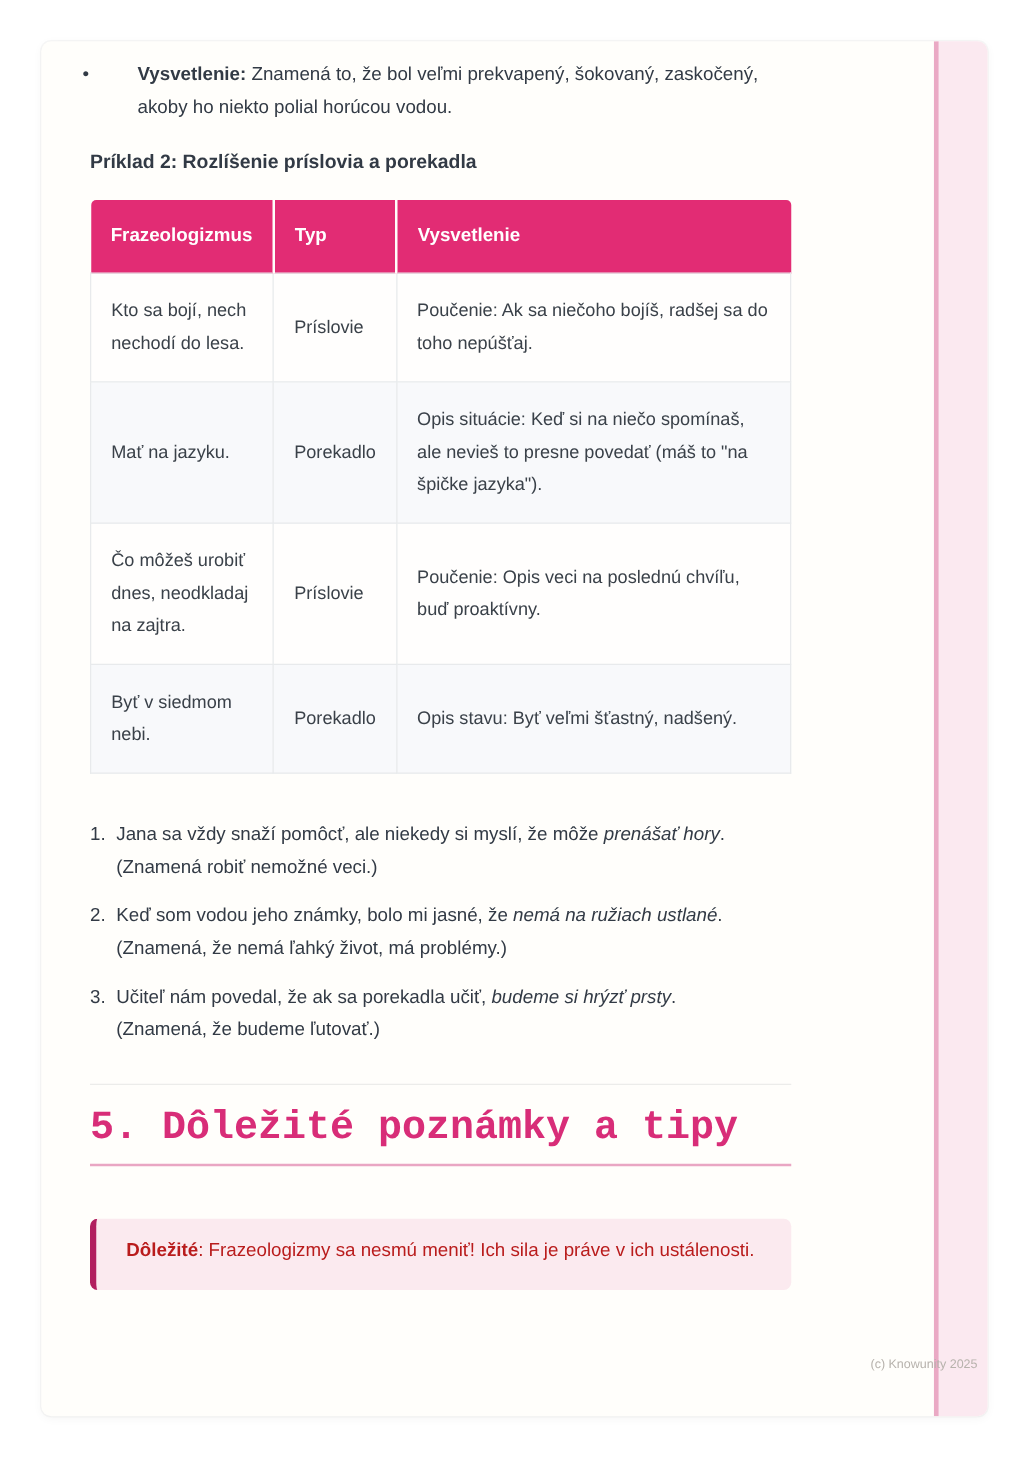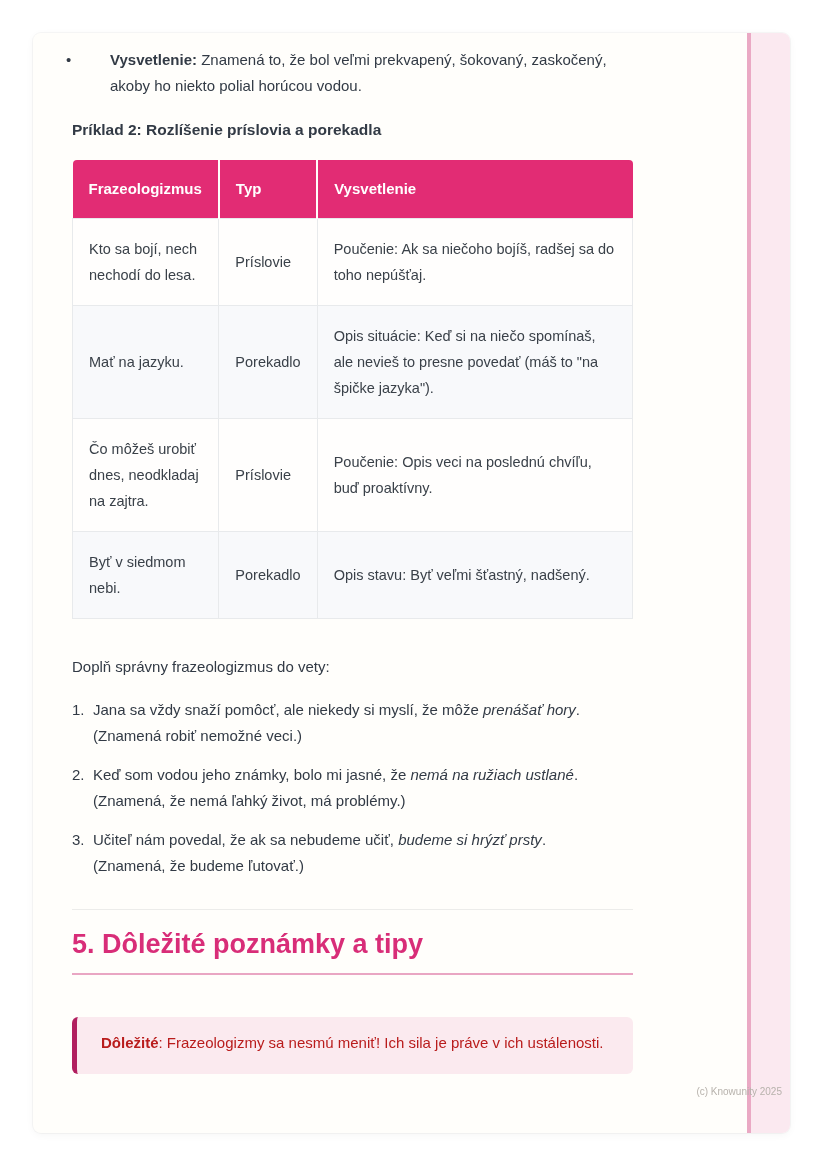--- a/index.html
+++ b/index.html
@@ -96,24 +96,25 @@
   .num-marker { flex: 0 0 21px; width: 21px; }
   .num-body { flex: 1; }
   .idiom { font-style: italic; }
   .section-divider {
     border: none;
     border-top: 1px solid #ececea;
     margin: 0 0 14px 0;
   }
   .section5-heading {
     color: #d82d78;
-    font-size: 27px;
+    font-size: 32px;
     font-weight: bold;
     line-height: 40px;
     margin-top: 12px;
+    font-family: Liberation Mono, monospace;
   }
   .heading-underline {
     height: 2px;
     background: #e9a6c3;
     margin-top: 9px;
     margin-bottom: 42px;
   }
   .important-callout {
     background: #fbeaef;
     border-left: 5px solid #b11f5f;
@@ -173,41 +174,40 @@
         </tr>
         <tr>
           <td>Byť v siedmom nebi.</td>
           <td>Porekadlo</td>
           <td>Opis stavu: Byť veľmi šťastný, nadšený.</td>
         </tr>
       </tbody>
     </table>
 
 
-    <div class="intro-par">Doplň správny frazeologizmus do vety:</div>
 
     <div class="num-list">
 
       <div class="num-item">
         <span class="num-marker">1.</span>
         <span class="num-body"><span>Jana sa vždy snaží pomôcť, ale niekedy si myslí, že môže </span><span class="idiom">prenášať hory</span><span>.</span>
           <div>(Znamená robiť nemožné veci.)</div>
         </span>
       </div>
 
       <div class="num-item">
         <span class="num-marker">2.</span>
         <span class="num-body"><span>Keď som vodou jeho známky, bolo mi jasné, že </span><span class="idiom">nemá na ružiach ustlané</span><span>.</span>
           <div>(Znamená, že nemá ľahký život, má problémy.)</div>
         </span>
       </div>
 
       <div class="num-item">
         <span class="num-marker">3.</span>
-        <span class="num-body"><span>Učiteľ nám povedal, že ak sa nebudeme učiť, </span><span class="idiom">budeme si hrýzť prsty</span><span>.</span>
+        <span class="num-body"><span>Učiteľ nám povedal, že ak sa porekadla učiť, </span><span class="idiom">budeme si hrýzť prsty</span><span>.</span>
           <div>(Znamená, že budeme ľutovať.)</div>
         </span>
       </div>
 
     </div>
 
     <hr class="section-divider">
     <div class="section5-heading">5. Dôležité poznámky a tipy</div>
     <div class="heading-underline"></div>
 

